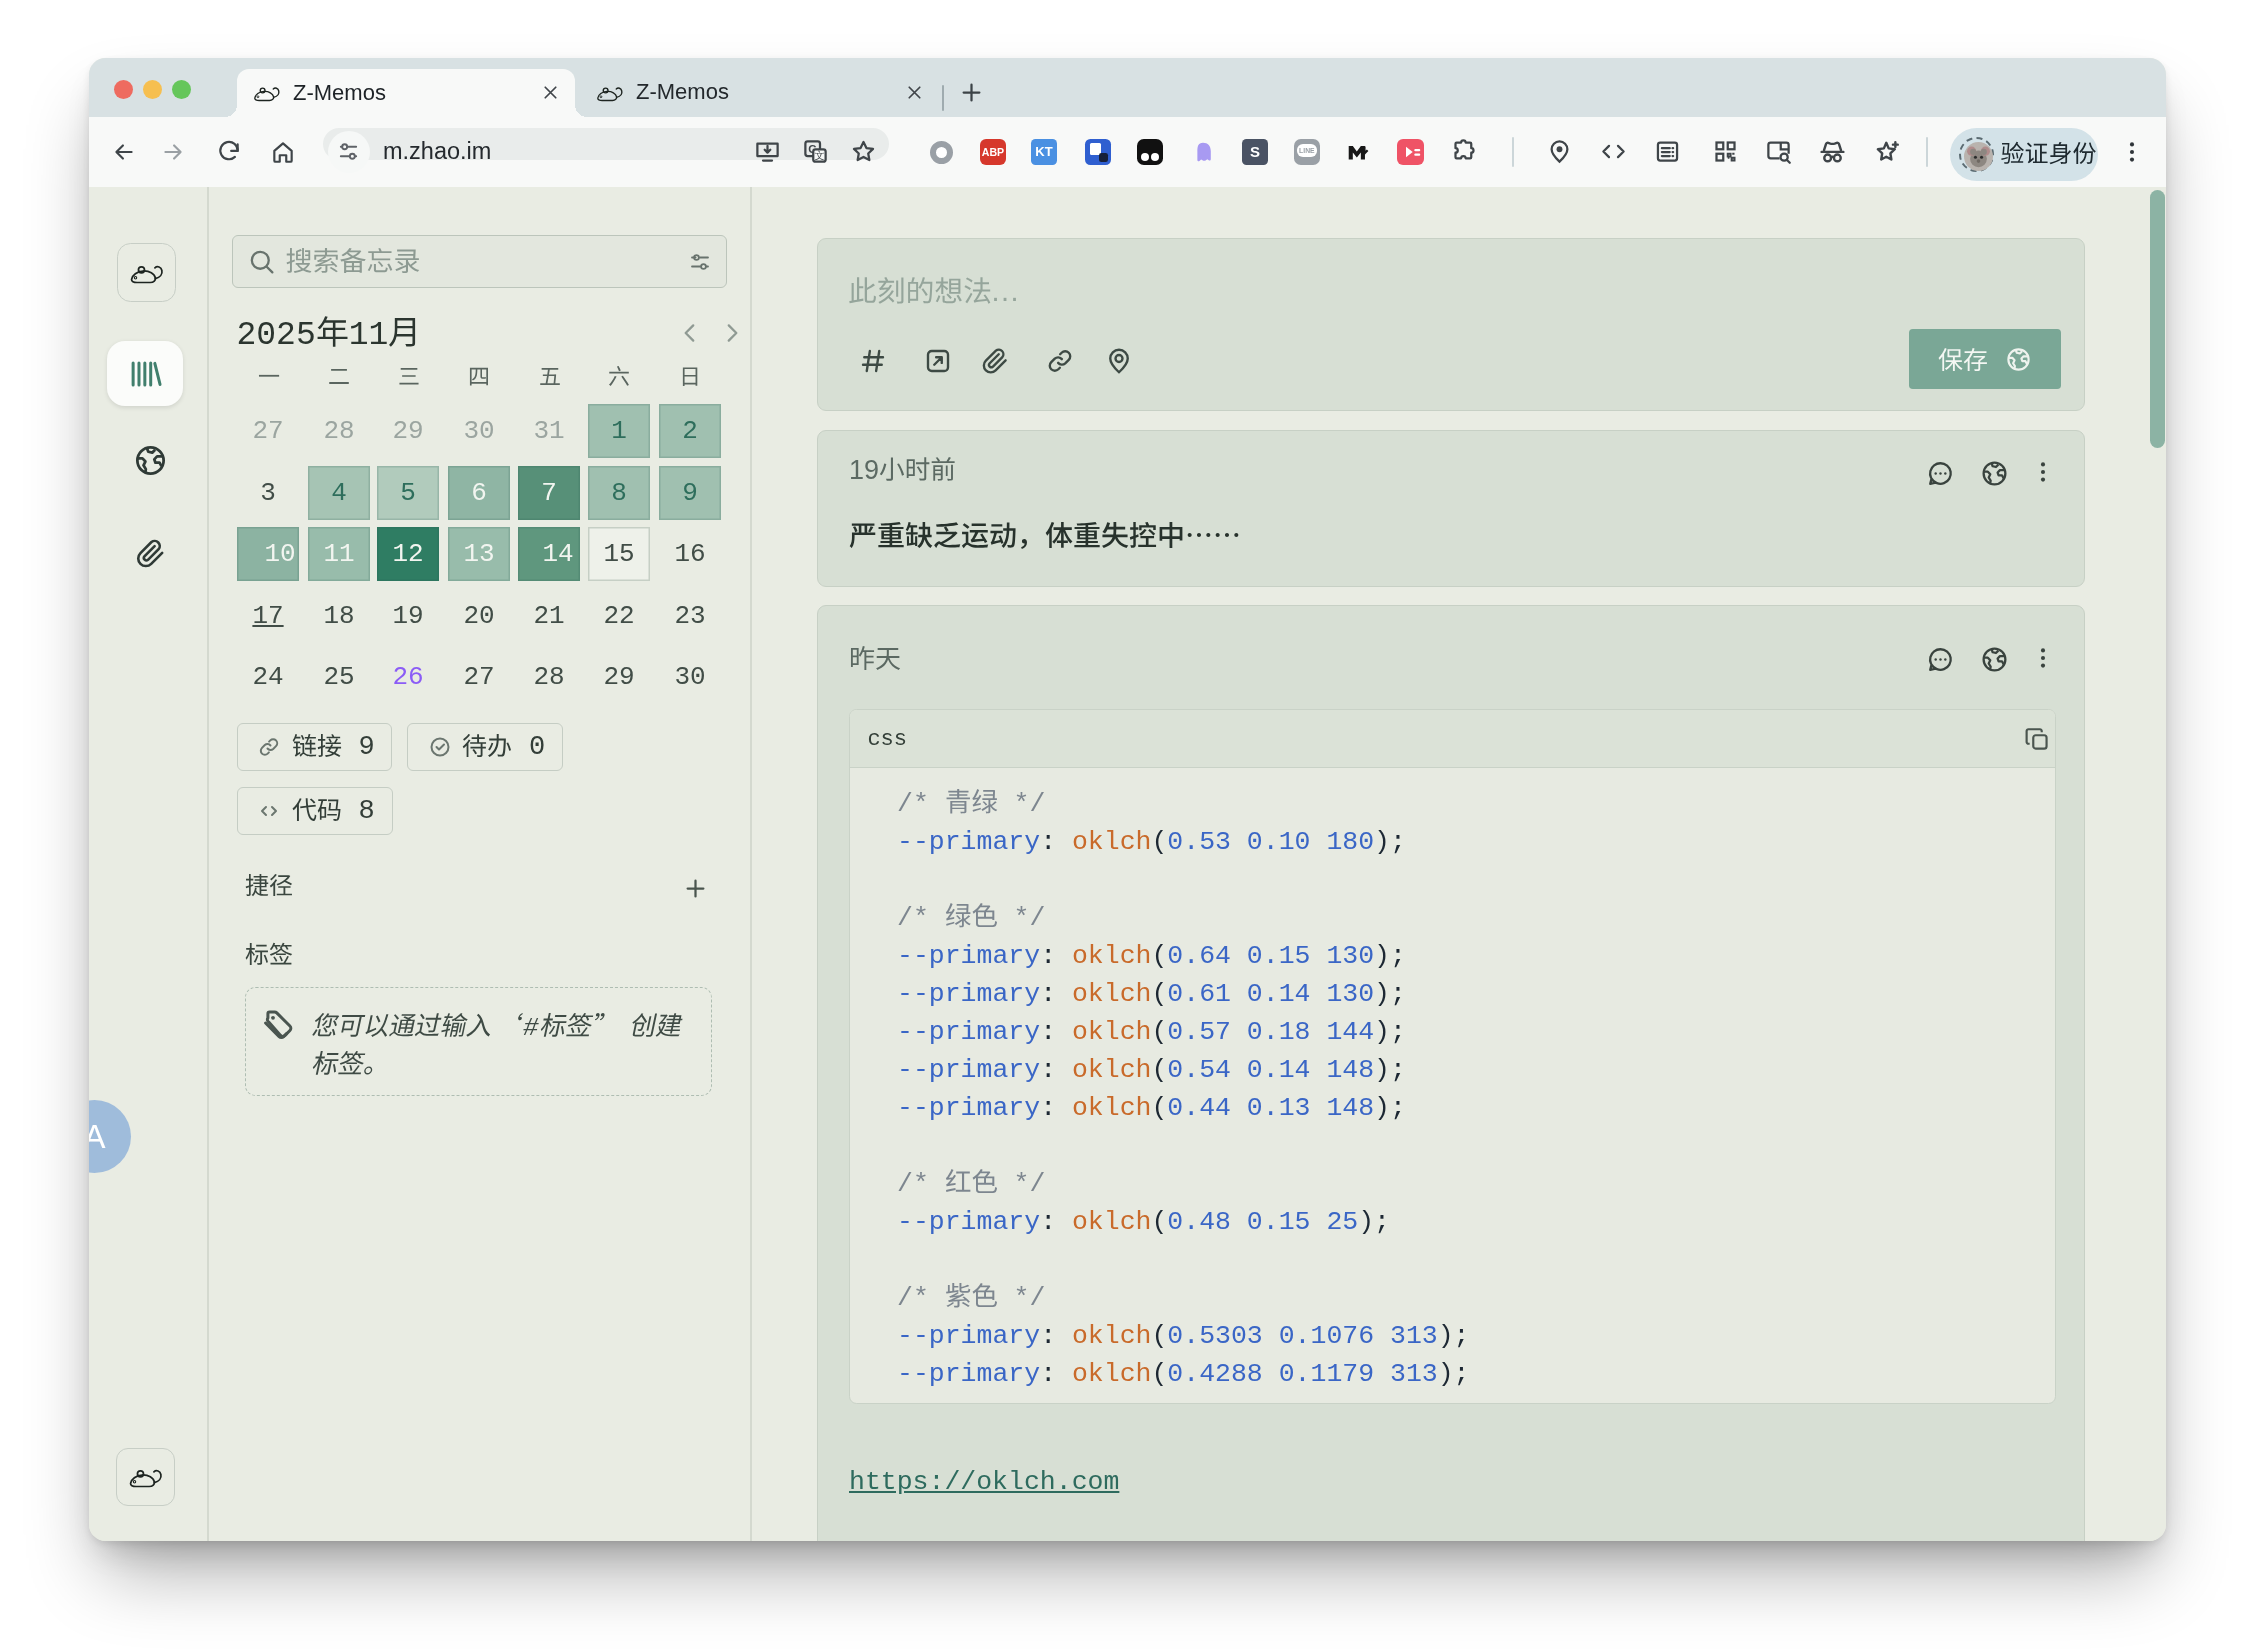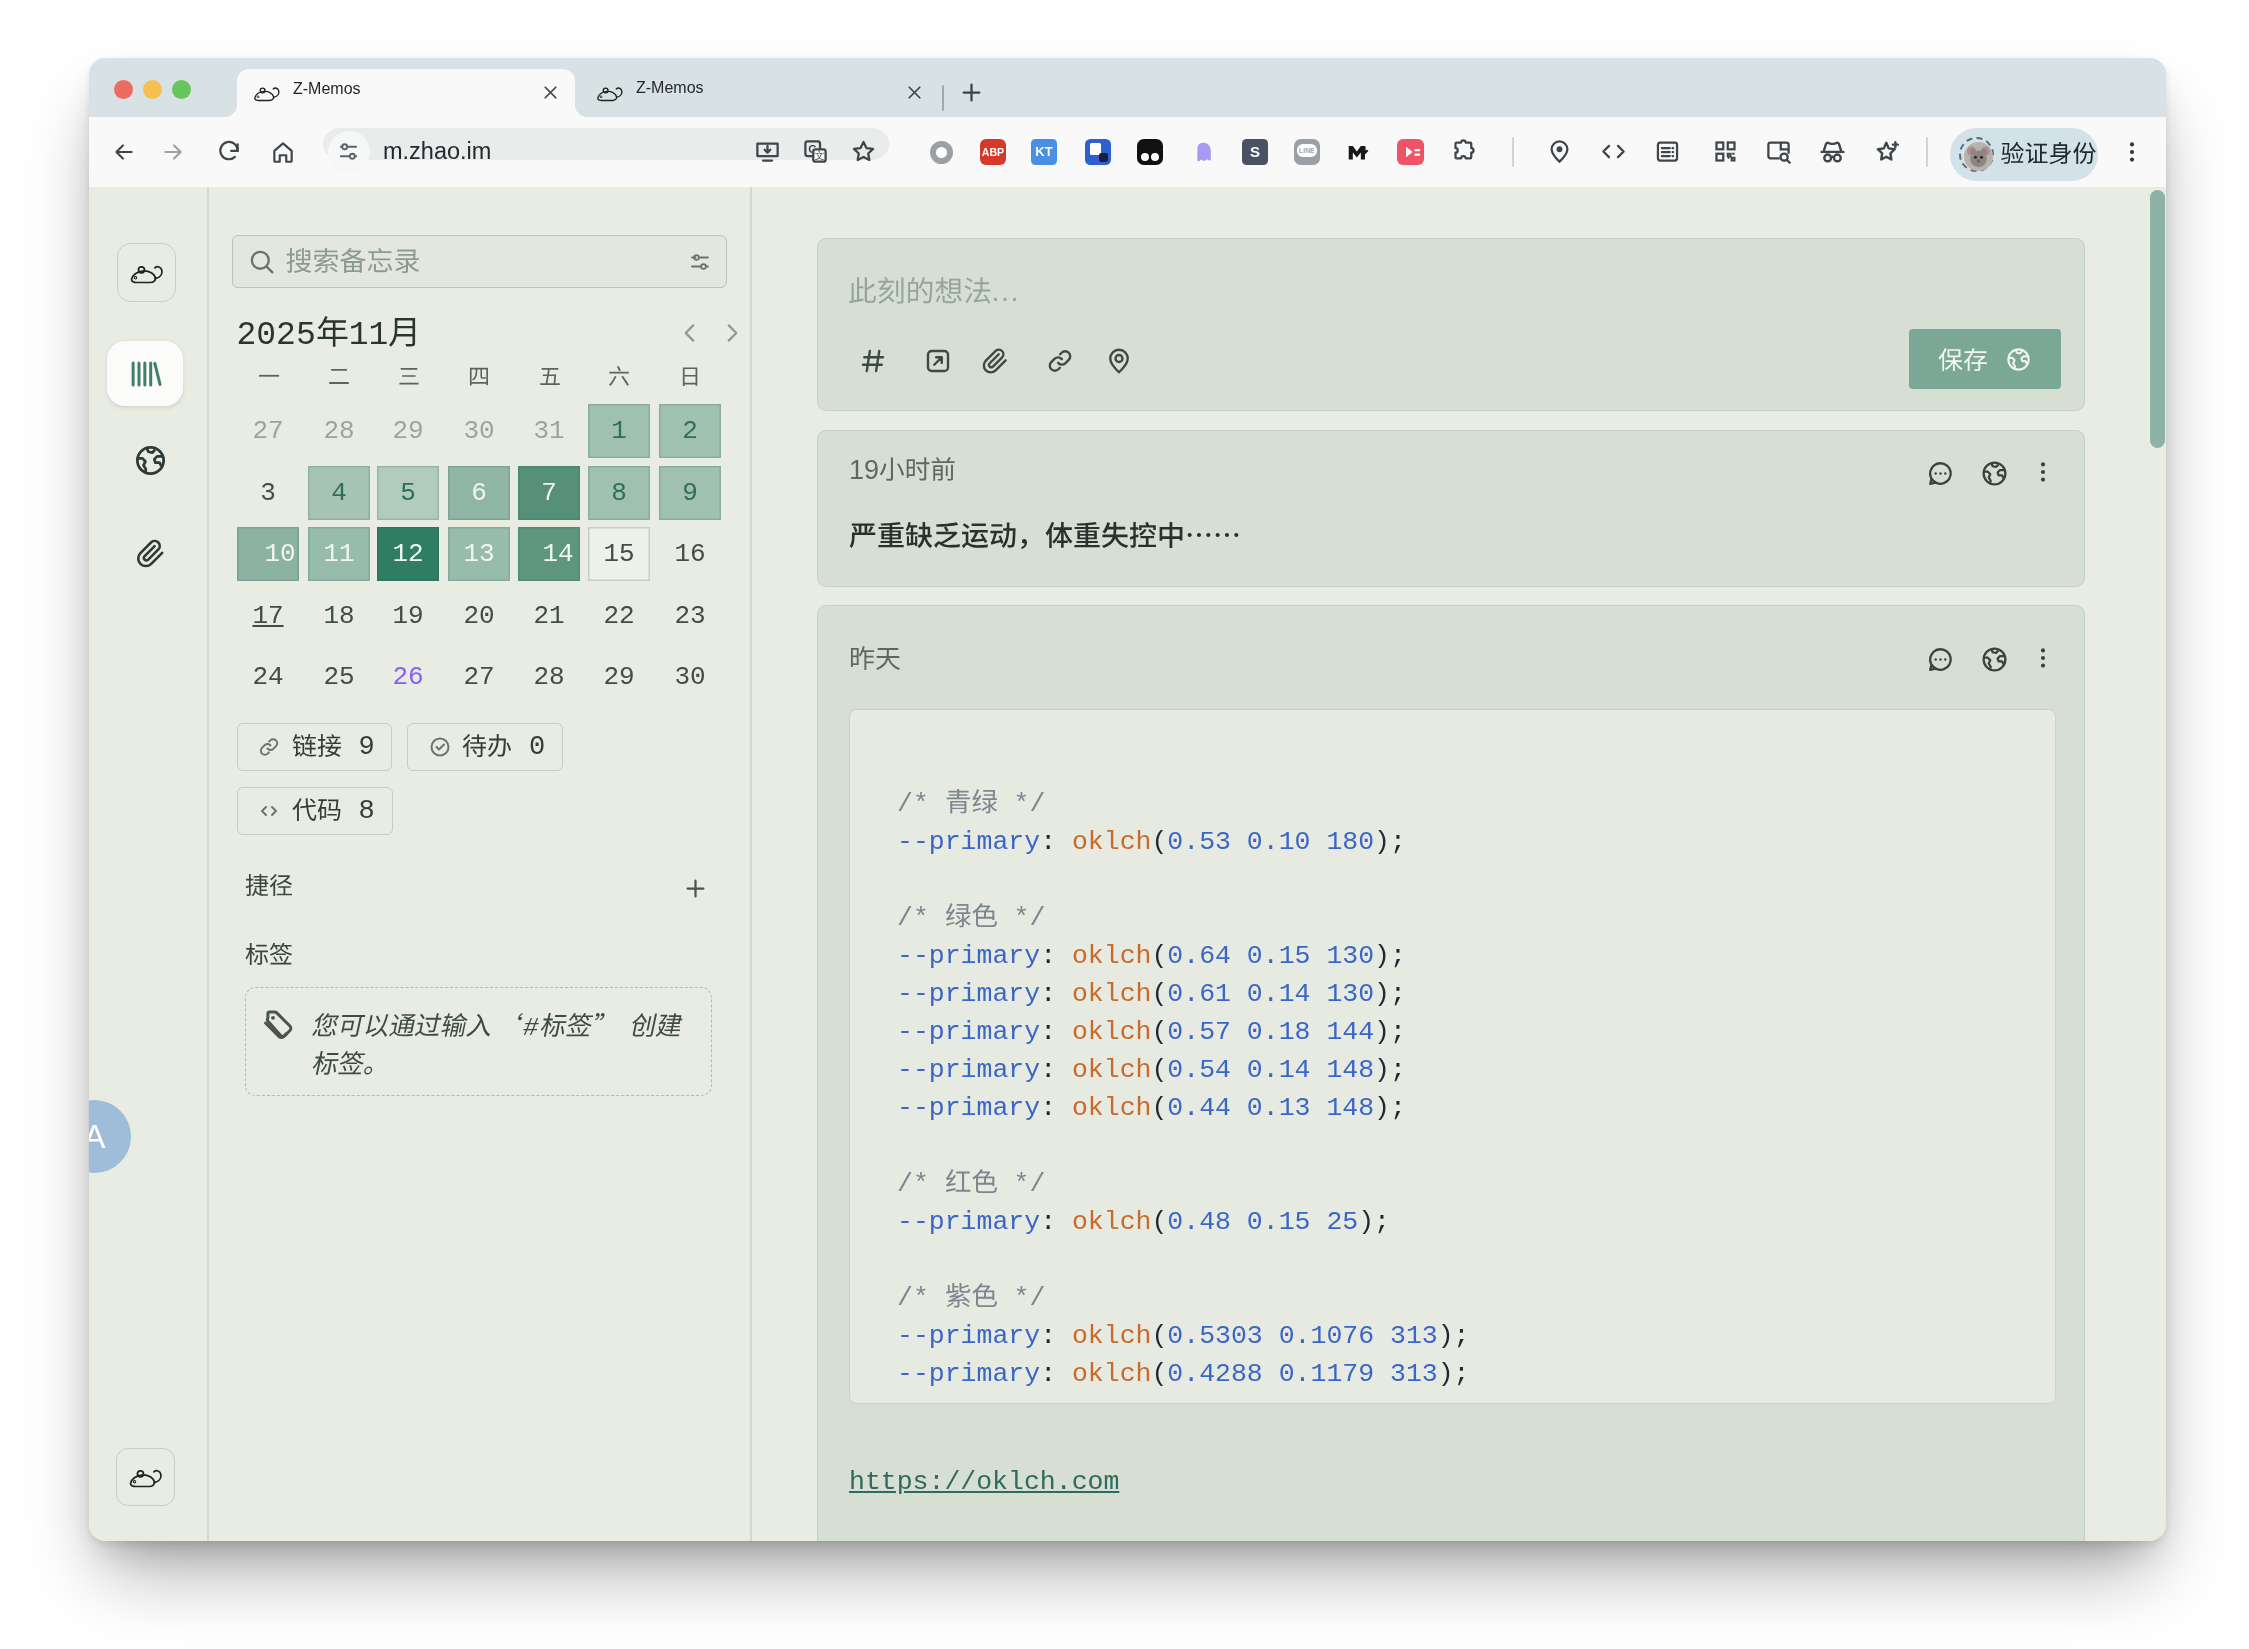--- a/index.html
+++ b/index.html
@@ -2,21 +2,21 @@
 <html style="font-size:12px"><head><meta charset="utf-8"><style>
 *{margin:0;padding:0;box-sizing:border-box}
 html,body{width:2250px;height:1650px;background:#fff;overflow:hidden;
  font-family:"Liberation Sans",sans-serif;}
 svg.cj{display:inline-block}
 .win{position:absolute;left:89px;top:58px;width:2077px;height:1483px;border-radius:16.7px;
  background:#e9ece3;box-shadow:0 42px 76px -13.6px rgba(0,0,0,.33),0 16.7px 33px -12px rgba(0,0,0,.18),0 3px 7.6px rgba(0,0,0,.08);overflow:hidden}
 .tabstrip{position:absolute;left:0;top:0;width:100%;height:59px;background:#d8e1e3}
 .light{position:absolute;top:22px;width:19px;height:19px;border-radius:50%}
 .tab{position:absolute;top:10.6px;height:48px;background:#f8f9f8;border-radius:12px 12px 0 0}
-.ttl{position:absolute;font-size:16px;color:#1e2327;top:11.4px;white-space:nowrap}
+.ttl{position:absolute;font-size:22px;color:#1e2327;top:11.4px;white-space:nowrap}
 .toolbar{position:absolute;left:0;top:59px;width:100%;height:70px;background:#f8f9f8}
 .urlpill{position:absolute;left:234px;top:10.6px;width:566px;height:32px;border-radius:24px;background:#e9eceb}
 .urltxt{position:absolute;left:60px;top:10.6px;font-size:23.5px;color:#24292d;font-weight:bold}
 .badge{position:absolute;left:4.5px;top:3px;width:42px;height:42px;border-radius:50%;background:#f6f8f7}
 .content{position:absolute;left:0;top:129px;width:2077px;height:1354px;background:#e9ece3}
 .vline{position:absolute;top:0;height:100%;width:1.5px;background:#d4d9cf}
 .railbtn{position:absolute;border:1.5px solid #c7cec6;border-radius:13.6px;background:transparent}
 .active-nav{position:absolute;left:18px;top:154px;width:76px;height:65px;background:#fbfcfa;border-radius:18px;box-shadow:0 1.5px 4.5px rgba(0,0,0,.10)}
 .avatarA{position:absolute;left:-31px;top:913px;width:73px;height:73px;border-radius:50%;background:#9fbcdb;color:#fff;font-size:33px;text-align:center;line-height:73px}
 .panel{position:absolute;left:118px;top:0;width:511px;height:100%}
@@ -545,20 +545,27 @@
               <circle cx="12" cy="12" r="9" stroke="#39433e" stroke-width="1.9"></circle>
               <path d="M3.3 10.5h3.2l2 2.2-1.3 2.6 1.6 2.6-.4 2.7M20.6 9.2h-4.1l-1.9 2 .8 2.3h2.8l1.3 2.4" stroke="#39433e" stroke-width="1.9" stroke-linejoin="round"></path>
               <path d="M9.5 3.4l1 2.6 2.7.6 2-1.9" stroke="#39433e" stroke-width="1.9" stroke-linejoin="round"></path>
             </svg></span>
           <span style="position:absolute;left:1212px;top:39px"><svg width="26" height="26" viewBox="0 0 24 24" fill="none" style="">
               <circle cx="12" cy="5" r="1.9" fill="#39433e"></circle>
               <circle cx="12" cy="12" r="1.9" fill="#39433e"></circle>
               <circle cx="12" cy="19" r="1.9" fill="#39433e"></circle>
             </svg></span>
           <div class="codeblk" style="height:695px">
+            <div class="codehd">
+              <span class="mono" style="position:absolute;left:17.4px;top:16.7px;font-size:22px;color:#333f38">css</span>
+              <span style="position:absolute;left:1173px;top:15px"><svg width="29" height="29" viewBox="0 0 24 24" fill="none" style="">
+                  <rect x="8.5" y="8.5" width="11" height="11" rx="2" stroke="#4a554f" stroke-width="1.8"></rect>
+                  <path d="M5.5 15.5h-1a1.5 1.5 0 0 1-1.5-1.5V5a1.5 1.5 0 0 1 1.5-1.5H14A1.5 1.5 0 0 1 15.5 5v1" stroke="#4a554f" stroke-width="1.8"></path>
+                </svg></span>
+            </div>
             <pre style="position:absolute;left:47px;top:75px"><span class="cmt">/* </span><svg class="cj" style="vertical-align:-3.2px;" width="53" height="26.5" viewBox="0 -880 2000 1000" fill="#7d868f">
                 <g>
                   <path transform="translate(0,0)" d="M733 -336V-265H274V-336ZM200 -394V82H274V-84H733V-3C733 12 728 16 711 17C695 18 635 18 574 16C584 34 595 59 599 78C681 78 734 78 767 68C798 58 808 39 808 -2V-394ZM274 -211H733V-138H274ZM460 -840V-773H124V-714H460V-647H158V-589H460V-517H59V-457H941V-517H536V-589H845V-647H536V-714H887V-773H536V-840Z"></path>
                   <path transform="translate(1000,0)" d="M418 -347C465 -308 518 -253 542 -216L594 -257C570 -294 515 -348 468 -384ZM42 -53 58 19C143 -8 251 -41 357 -75L345 -138C232 -106 119 -72 42 -53ZM441 -800V-735H815L811 -648H462V-588H808L803 -494H409V-427H641V-237C544 -172 441 -106 374 -67L416 -8C481 -52 563 -110 641 -167V-2C641 9 638 12 626 12C614 12 577 13 535 11C544 31 554 59 557 78C615 78 654 76 679 66C704 54 711 35 711 -2V-186C766 -104 840 -36 925 1C936 -18 956 -43 972 -56C894 -84 823 -137 770 -202C828 -242 896 -296 949 -345L890 -382C852 -341 792 -287 739 -246C728 -262 719 -279 711 -296V-427H959V-494H875C881 -590 886 -711 888 -799L835 -803L826 -800ZM60 -423C74 -430 97 -435 209 -451C169 -387 132 -337 115 -317C85 -281 63 -255 43 -251C51 -232 62 -197 66 -182C86 -194 119 -203 347 -249C346 -265 347 -293 348 -313L167 -280C241 -371 313 -481 372 -590L309 -628C291 -591 271 -553 250 -517L135 -506C192 -592 248 -702 289 -807L215 -839C178 -720 111 -591 90 -558C69 -524 52 -501 34 -496C43 -476 56 -438 60 -423Z"></path>
                 </g>
               </svg><span class="cmt"> */</span>
 <span class="blu">--primary</span>: <span class="org">oklch</span>(<span class="blu">0.53 0.10 180</span>);
 
 <span class="cmt">/* </span><svg class="cj" style="vertical-align:-3.2px;" width="53" height="26.5" viewBox="0 -880 2000 1000" fill="#7d868f">
                 <g>

